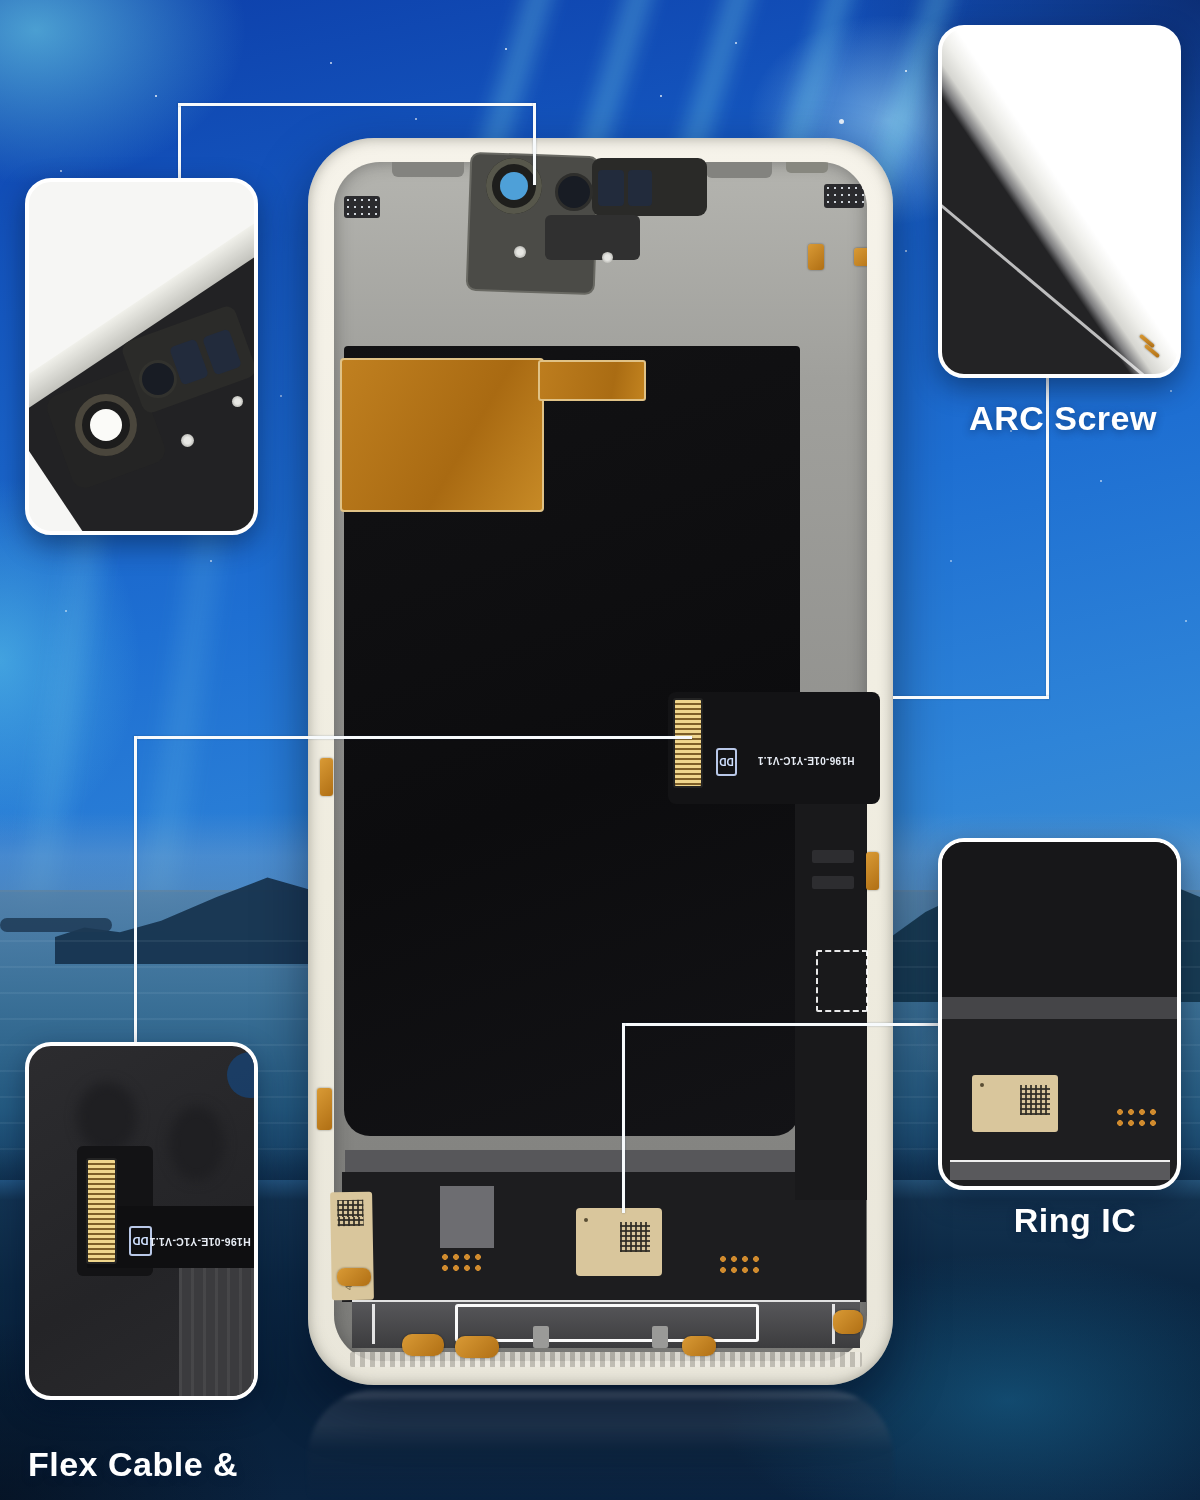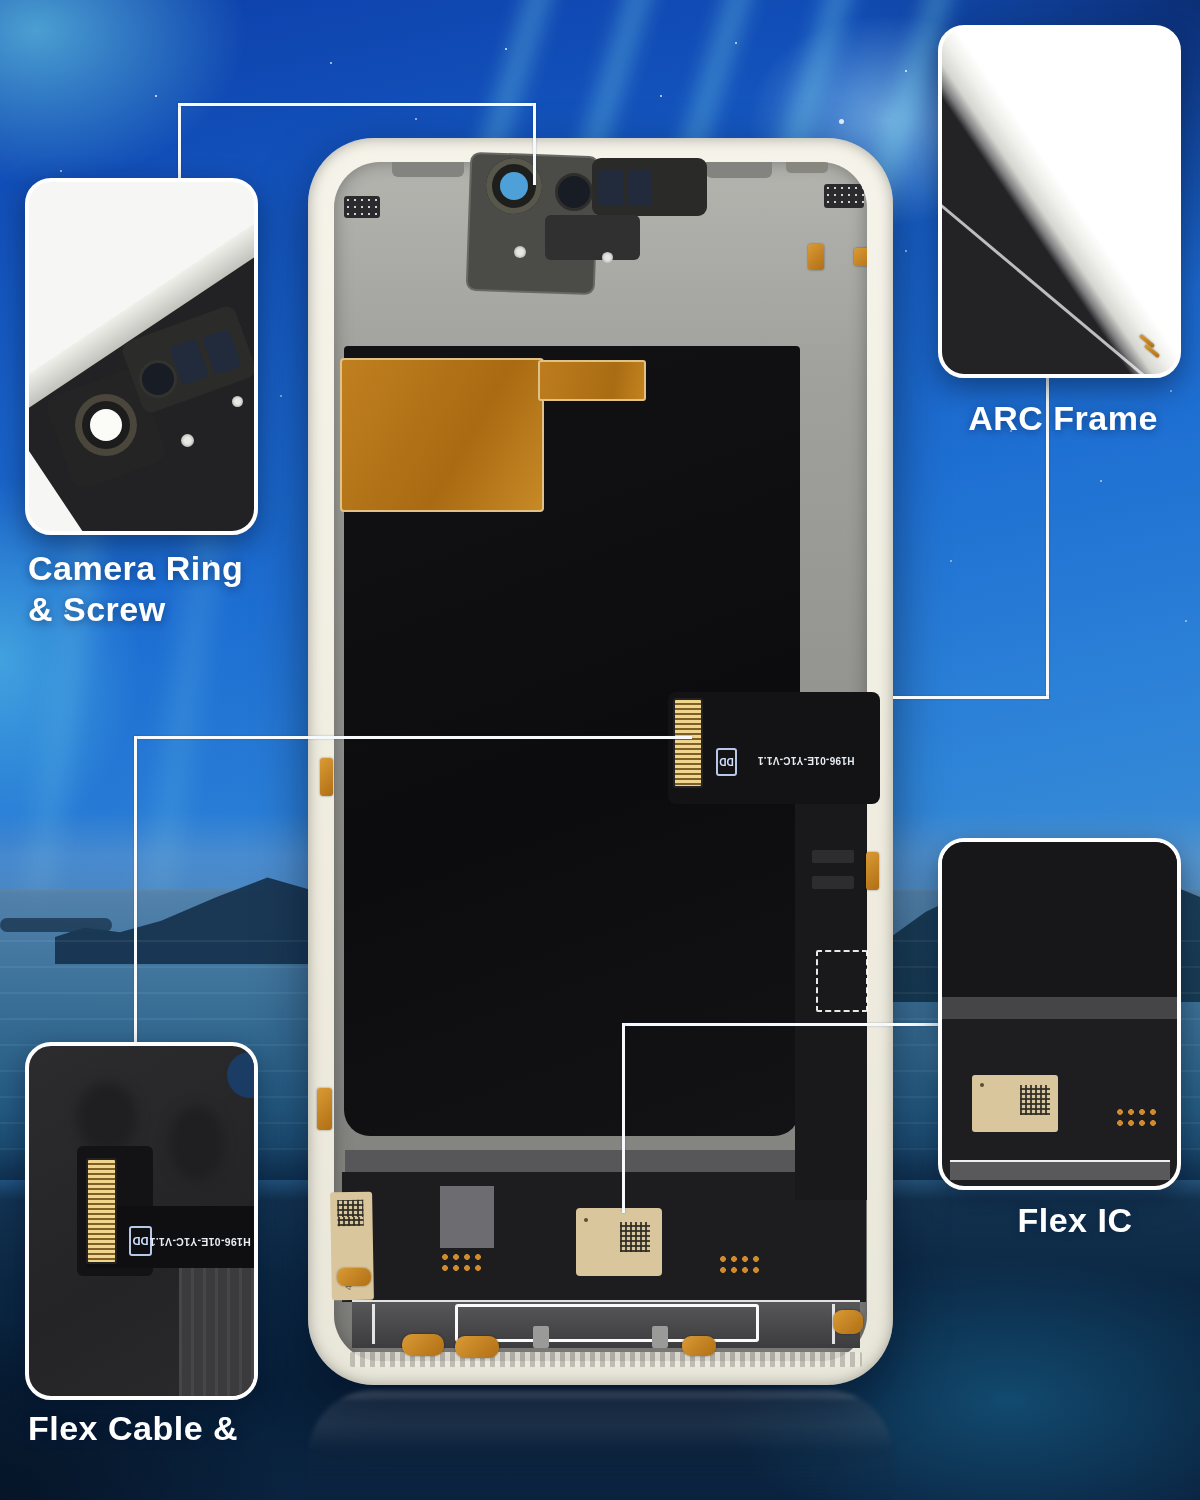--- a/index.html
+++ b/index.html
@@ -227,23 +227,19 @@
     <div class="abs" style="left:140px;top:60px;width:55px;height:75px;background:#1f1f22;border-radius:50%;filter:blur(6px);"></div>
     <div class="abs" style="left:48px;top:100px;width:76px;height:130px;background:#131315;border-radius:6px;"></div>
     <div class="abs" style="left:58px;top:160px;width:167px;height:62px;background:#0f0f11;"></div>
     <div class="abs goldpins-v" style="left:57px;top:112px;width:27px;height:102px;"></div>
     <div class="abs dd-box flip" style="left:100px;top:180px;width:19px;height:26px;font-size:11px;">DD</div>
     <div class="abs cable-code flip" style="left:120px;top:184px;width:102px;height:18px;font-size:10.5px;text-align:center;">H196-01E-Y1C-V1.1</div>
     <div class="abs" style="left:150px;top:222px;width:75px;height:128px;background:#3b3b3e;
                 background-image:repeating-linear-gradient(90deg,rgba(255,255,255,.06) 0 3px,transparent 3px 12px);"></div>
   </div>
 
-  <div class="abs label" style="left:28px;top:548px;">
-    <span style="display:block;">Camera Ring</span>
-    <span style="display:block;">&amp; Screw</span>
-  </div>
-  <div class="abs label" style="left:958px;top:398px;width:210px;text-align:center;">ARC Frame</div>
-  <div class="abs label" style="left:1010px;top:1200px;width:130px;text-align:center;">Flex IC</div>
+  <div class="abs label" style="left:958px;top:398px;width:210px;text-align:center;">ARC Screw</div>
+  <div class="abs label" style="left:1010px;top:1200px;width:130px;text-align:center;">Ring IC</div>
   <div class="abs label" style="left:28px;top:1408px;">
-    <span style="display:block;">Flex Cable &amp;</span>
+    <span style="display:block;margin-top:36px;">Flex Cable &amp;</span>
   </div>
 
 </div>
 
 </body></html>

